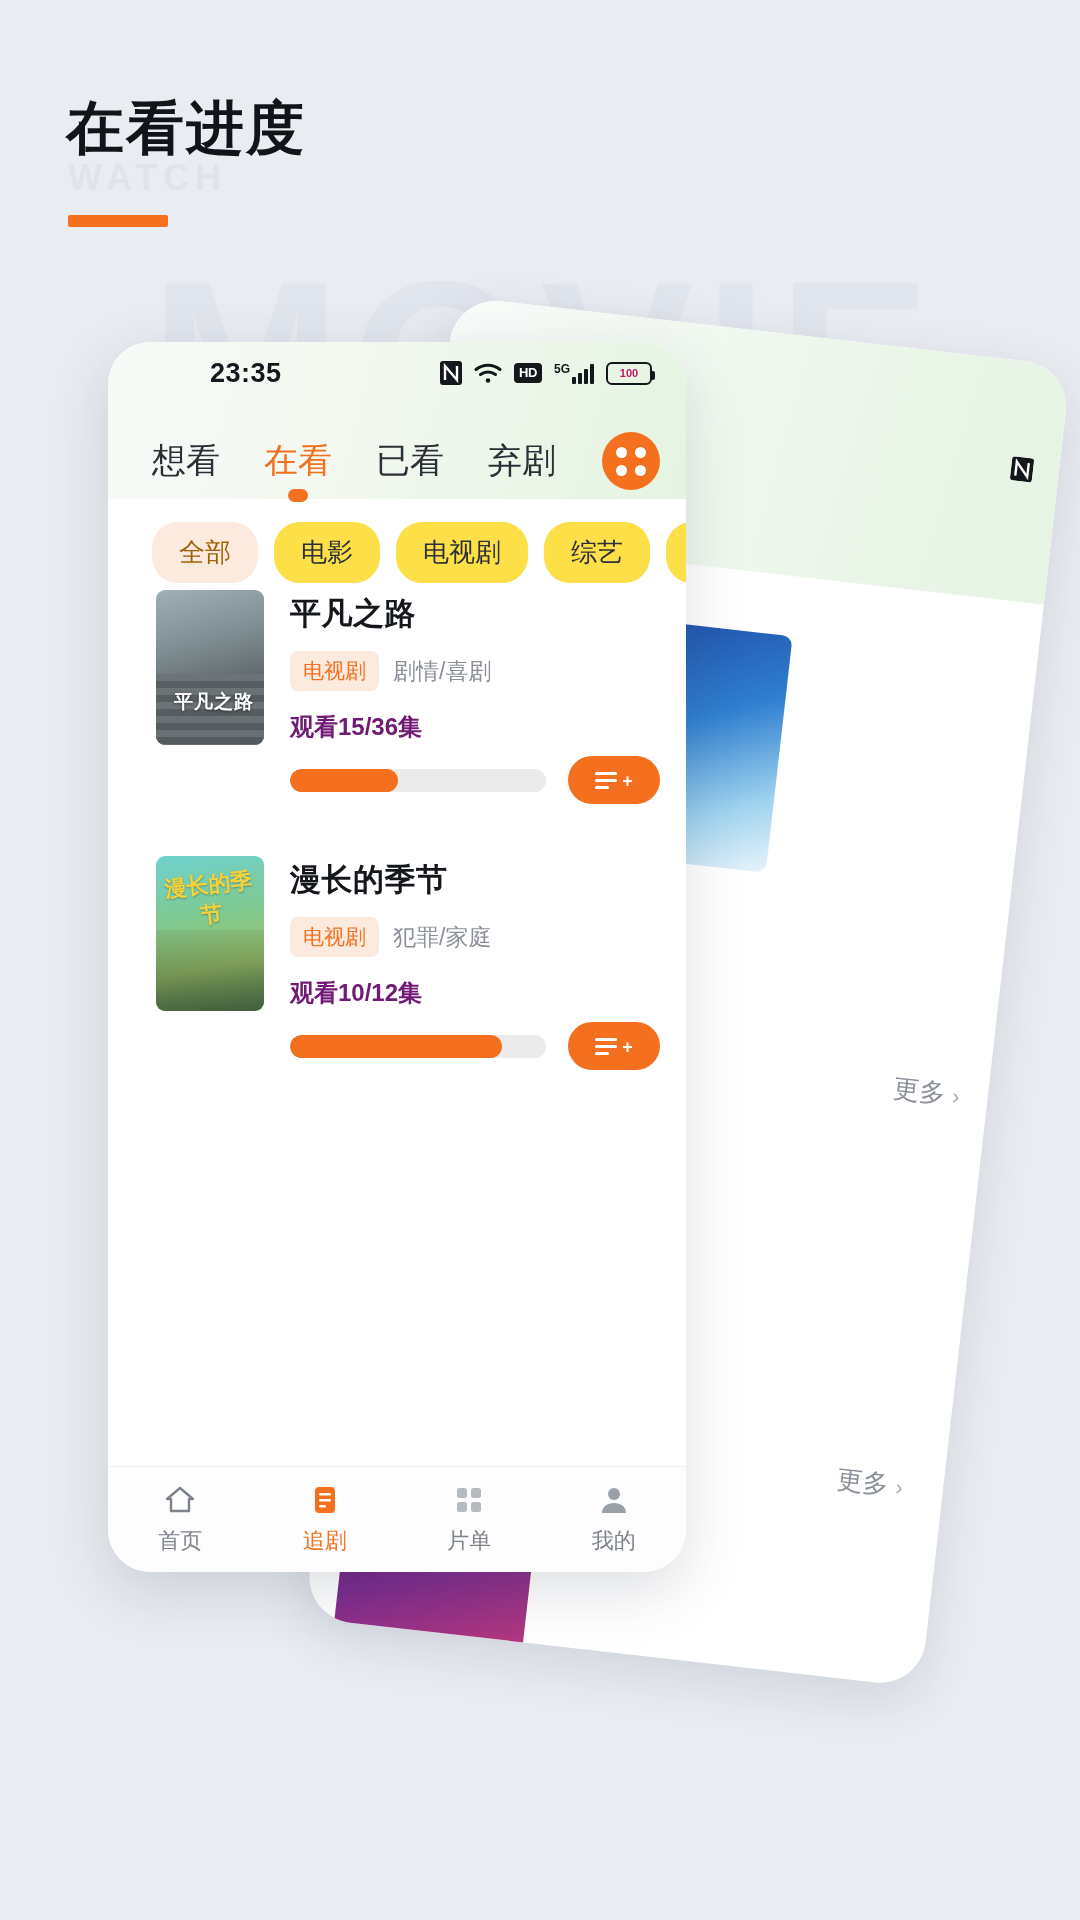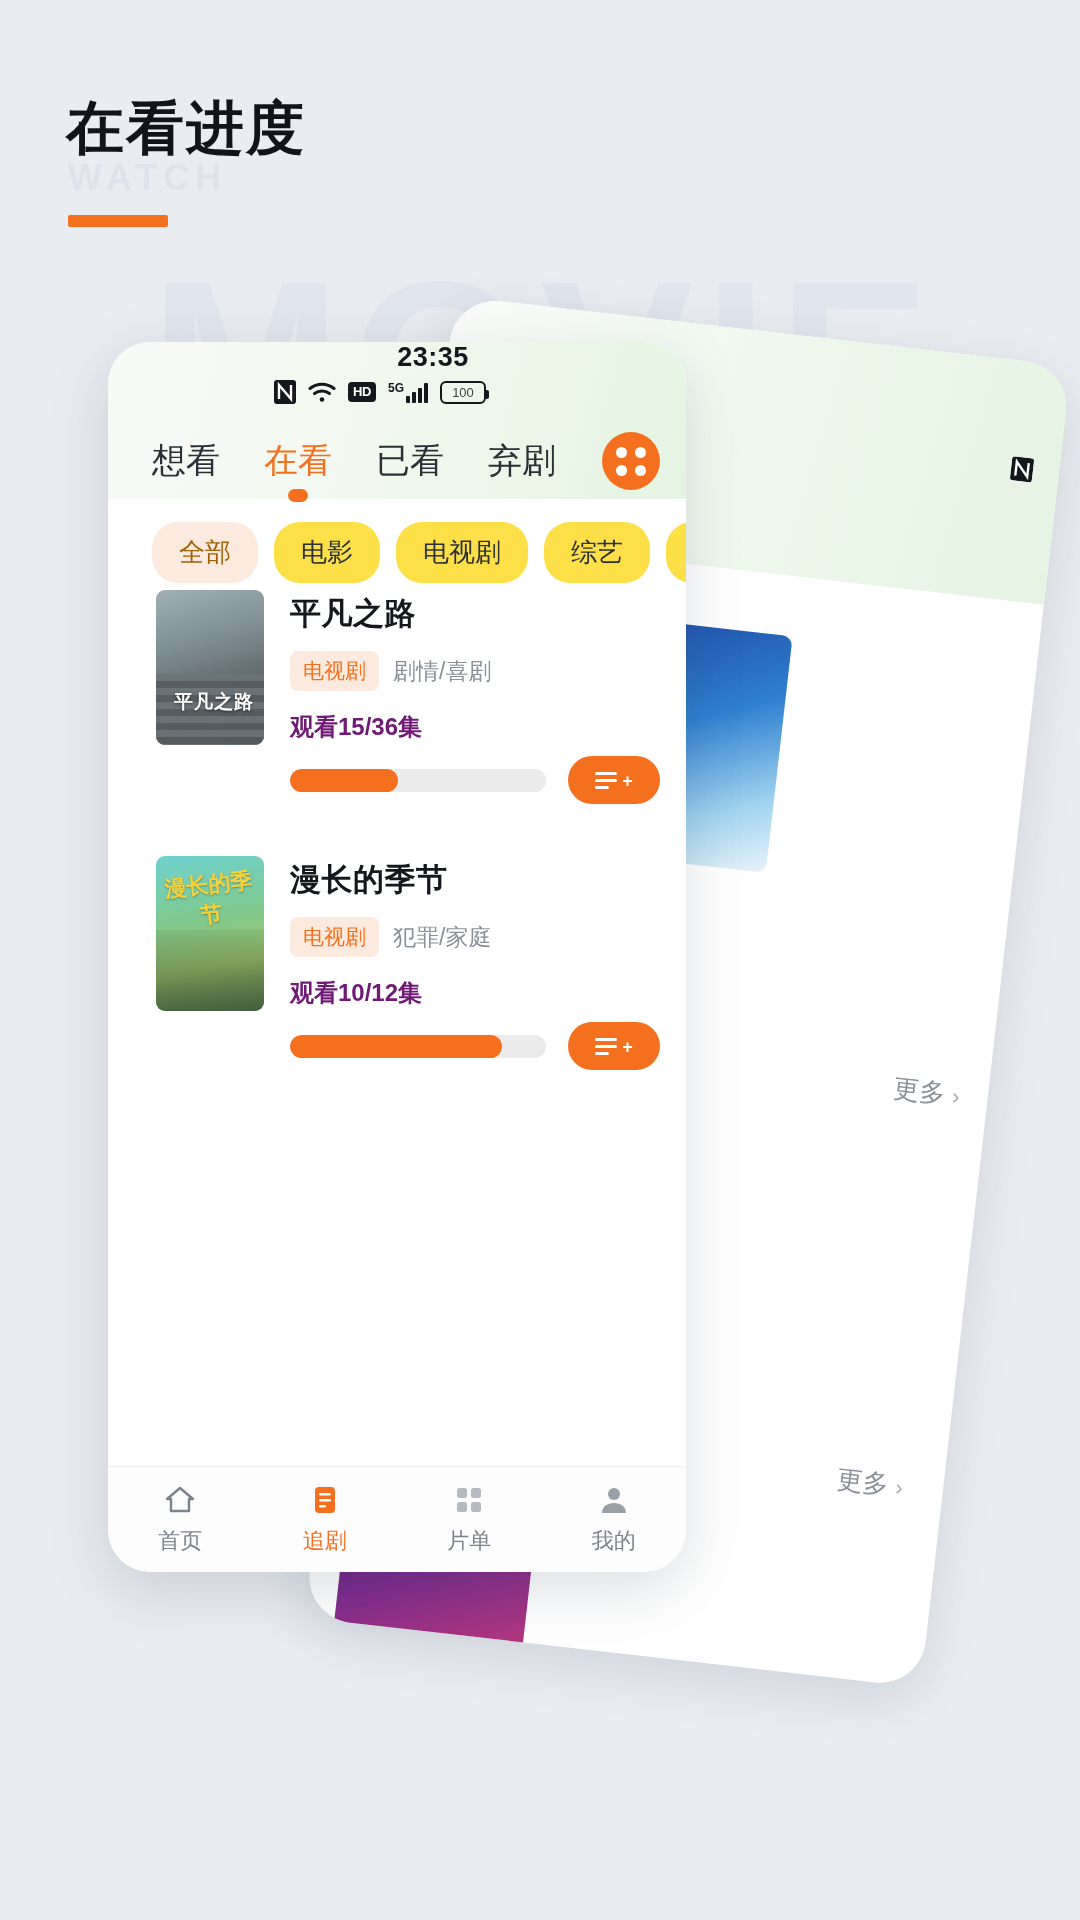--- a/index.html
+++ b/index.html
@@ -72,21 +72,20 @@
     position:absolute; left:0; top:0; width:100%; height:157px;
     background:linear-gradient(105deg,#f8faf8 0%,#f2f8ef 45%,#e4f4e2 100%);
     border-radius:42px 42px 0 0;
   }
 
   
   .statusbar {
     position:absolute; left:0; top:0; width:100%; height:62px;
     display:flex; align-items:center; justify-content:space-between;
     padding:0 30px 0 0;
-    flex-direction:column;
   }
   .clock { font-size:27px; font-weight:600; color:#14171c; margin-left:102px; letter-spacing:.5px;}
   .sb-right { display:flex; align-items:center; gap:12px; margin-right:4px;}
   .ic { display:block; }
   .ic-nfc { width:22px; height:24px; }
   .ic-hd {
     width:28px; height:20px; background:#14171c; border-radius:4px;
     color:#fff; font-size:13px; font-weight:bold; line-height:20px; text-align:center;
     letter-spacing:-.5px;
   }
@@ -94,21 +93,21 @@
   .g5 { font-size:12px; font-weight:bold; color:#14171c; line-height:1; margin-bottom:9px;}
   .bars { display:flex; align-items:flex-end; gap:2px; height:20px;}
   .bars i { display:block; width:4px; background:#14171c; border-radius:1px;}
   .bars i:nth-child(1){height:7px}.bars i:nth-child(2){height:11px}
   .bars i:nth-child(3){height:15px}.bars i:nth-child(4){height:20px}
   .batt {
     width:46px; height:23px; border:2px solid #14171c; border-radius:6px;
     position:relative; display:flex; align-items:center; justify-content:center;
   }
   .batt:after{content:"";position:absolute;right:-5px;top:7px;width:3px;height:9px;background:#14171c;border-radius:0 2px 2px 0;}
-  .batt span{font-size:13px;font-weight:normal;color:#404040;line-height:1;}
+  .batt span{font-size:11px;font-weight:bold;color:#be185d;line-height:1;}
 
   
   .tabs { position:absolute; left:0; top:66px; width:100%; display:flex; align-items:flex-end; padding:0 26px 0 44px; height:82px;}
   .tab { font-size:34px; color:#2b2f36; margin-right:44px; position:relative; padding-bottom:6px;}
   .tab.active { color:#f4701f; font-weight:500;margin-top:48px; }
   .tab.active:after{
     content:""; position:absolute; left:50%; transform:translateX(-50%);
     bottom:-12px; width:20px; height:13px; background:#f4701f; border-radius:7px;
   }
   .grid-btn {

